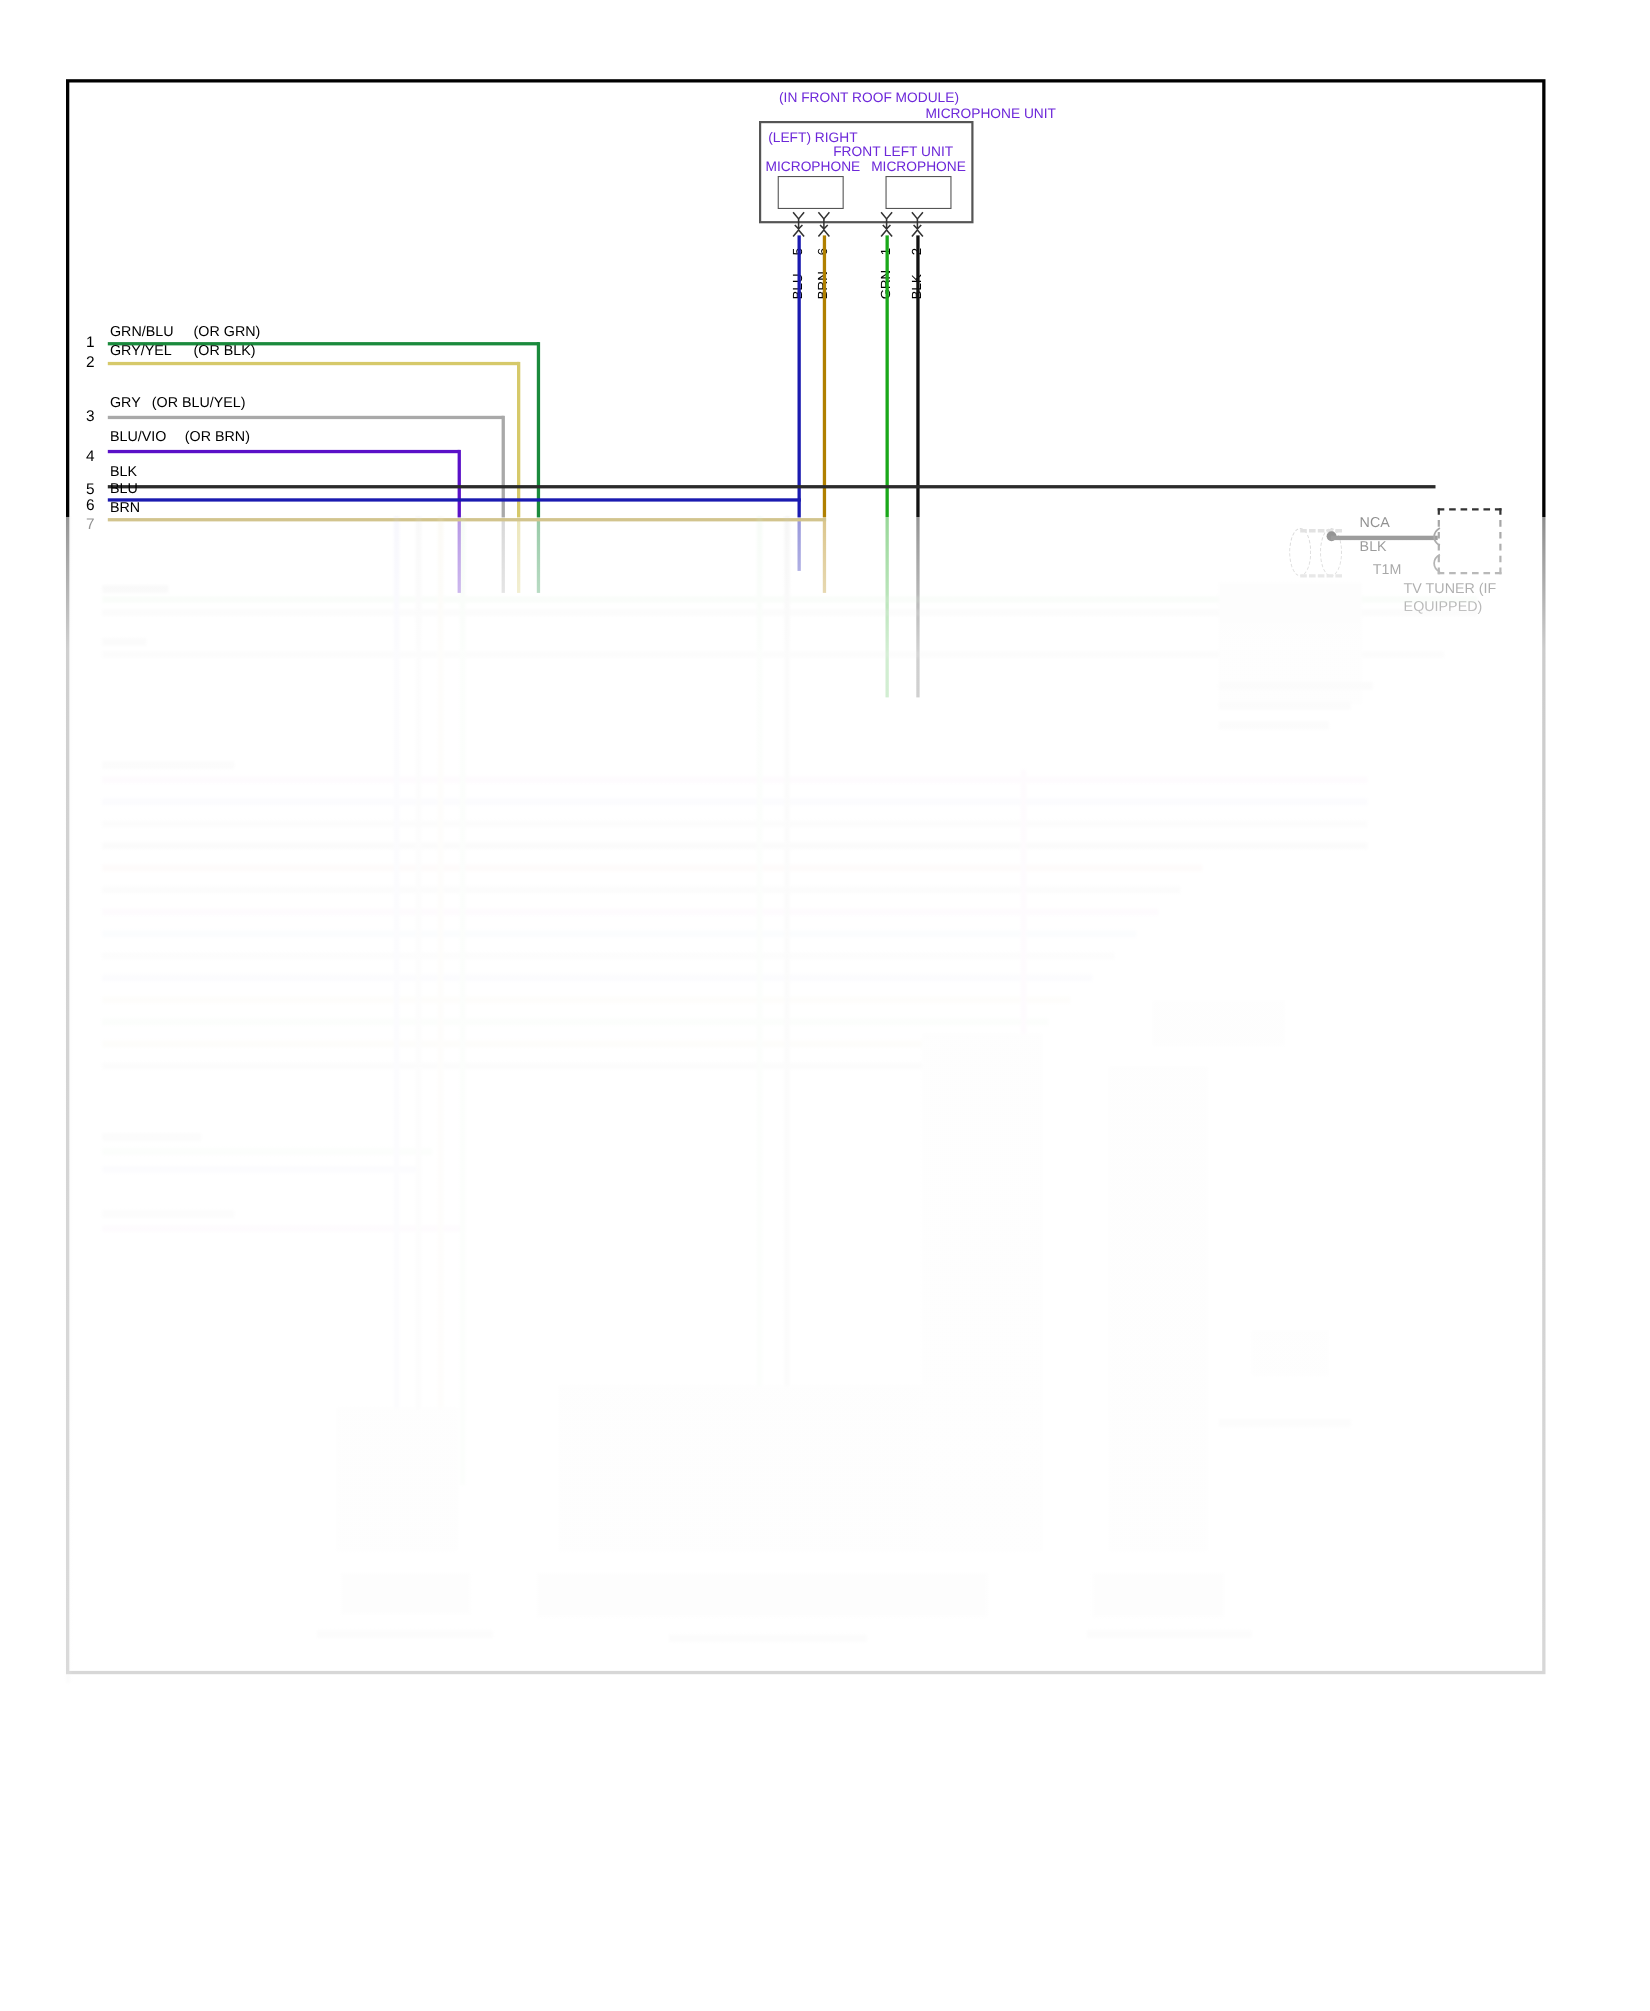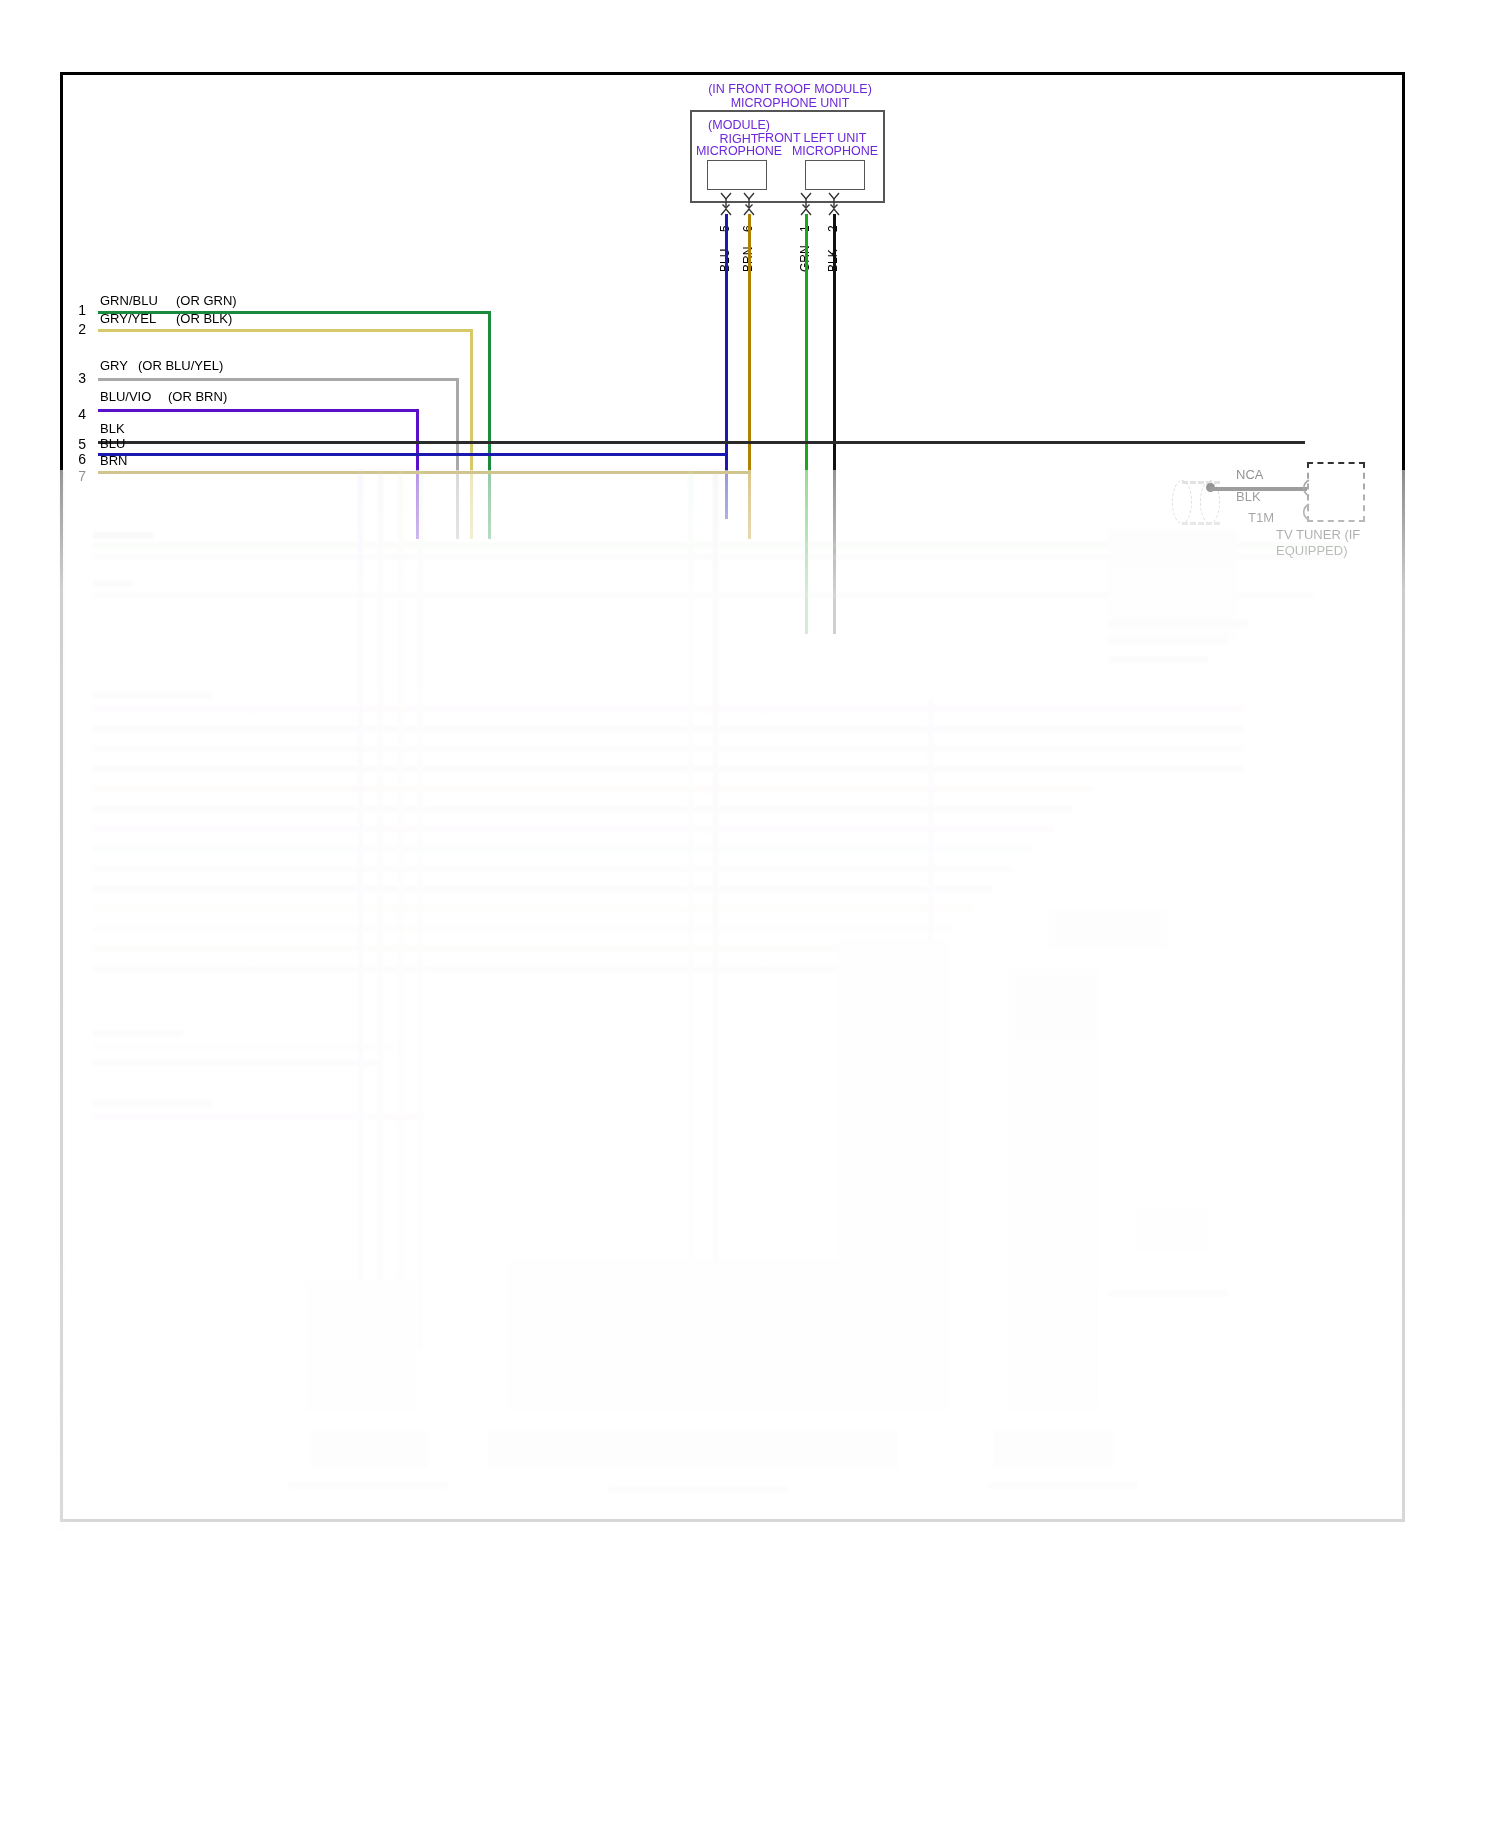--- a/index.html
+++ b/index.html
@@ -58,25 +58,25 @@
   .ftxt{position:absolute;background:#9a9a9a;height:7px;border-radius:1px;}
 </style>
 </head>
 <body>
 
 <div id="stage">
 
   <div class="doc-border"></div>
 
   <div class="mic-title" style="left:620px;top:82px;width:340px;">(IN FRONT ROOF MODULE)</div>
-  <div class="mic-title" style="left:620px;top:96px;width:340px;">MICROPHONE UNIT</div>
+  <div class="mic-title" style="left:620px;top:96px;width:340px;text-align:right;">MICROPHONE UNIT</div>
 
   <div class="mic-unit"></div>
 
-  <div class="mic-title" style="left:690px;top:118px;width:98px;">(MODULE) RIGHT</div>
+  <div class="mic-title" style="left:690px;top:118px;width:98px;">(LEFT) RIGHT</div>
   <div class="mic-title" style="left:730px;top:131px;width:98px;">FRONT</div>
   <div class="mic-title" style="left:690px;top:144px;width:98px;">MICROPHONE</div>
   <div class="mic-box" style="left:707px;top:160px;width:60px;height:30px;"></div>
 
   <div class="mic-title" style="left:786px;top:131px;width:98px;">LEFT UNIT</div>
   <div class="mic-title" style="left:786px;top:144px;width:98px;">MICROPHONE</div>
   <div class="mic-box" style="left:805px;top:160px;width:60px;height:30px;"></div>
 
   <div class="conn" style="left:718px;top:192px;">
     <svg width="16" height="24" viewBox="0 0 16 24">

